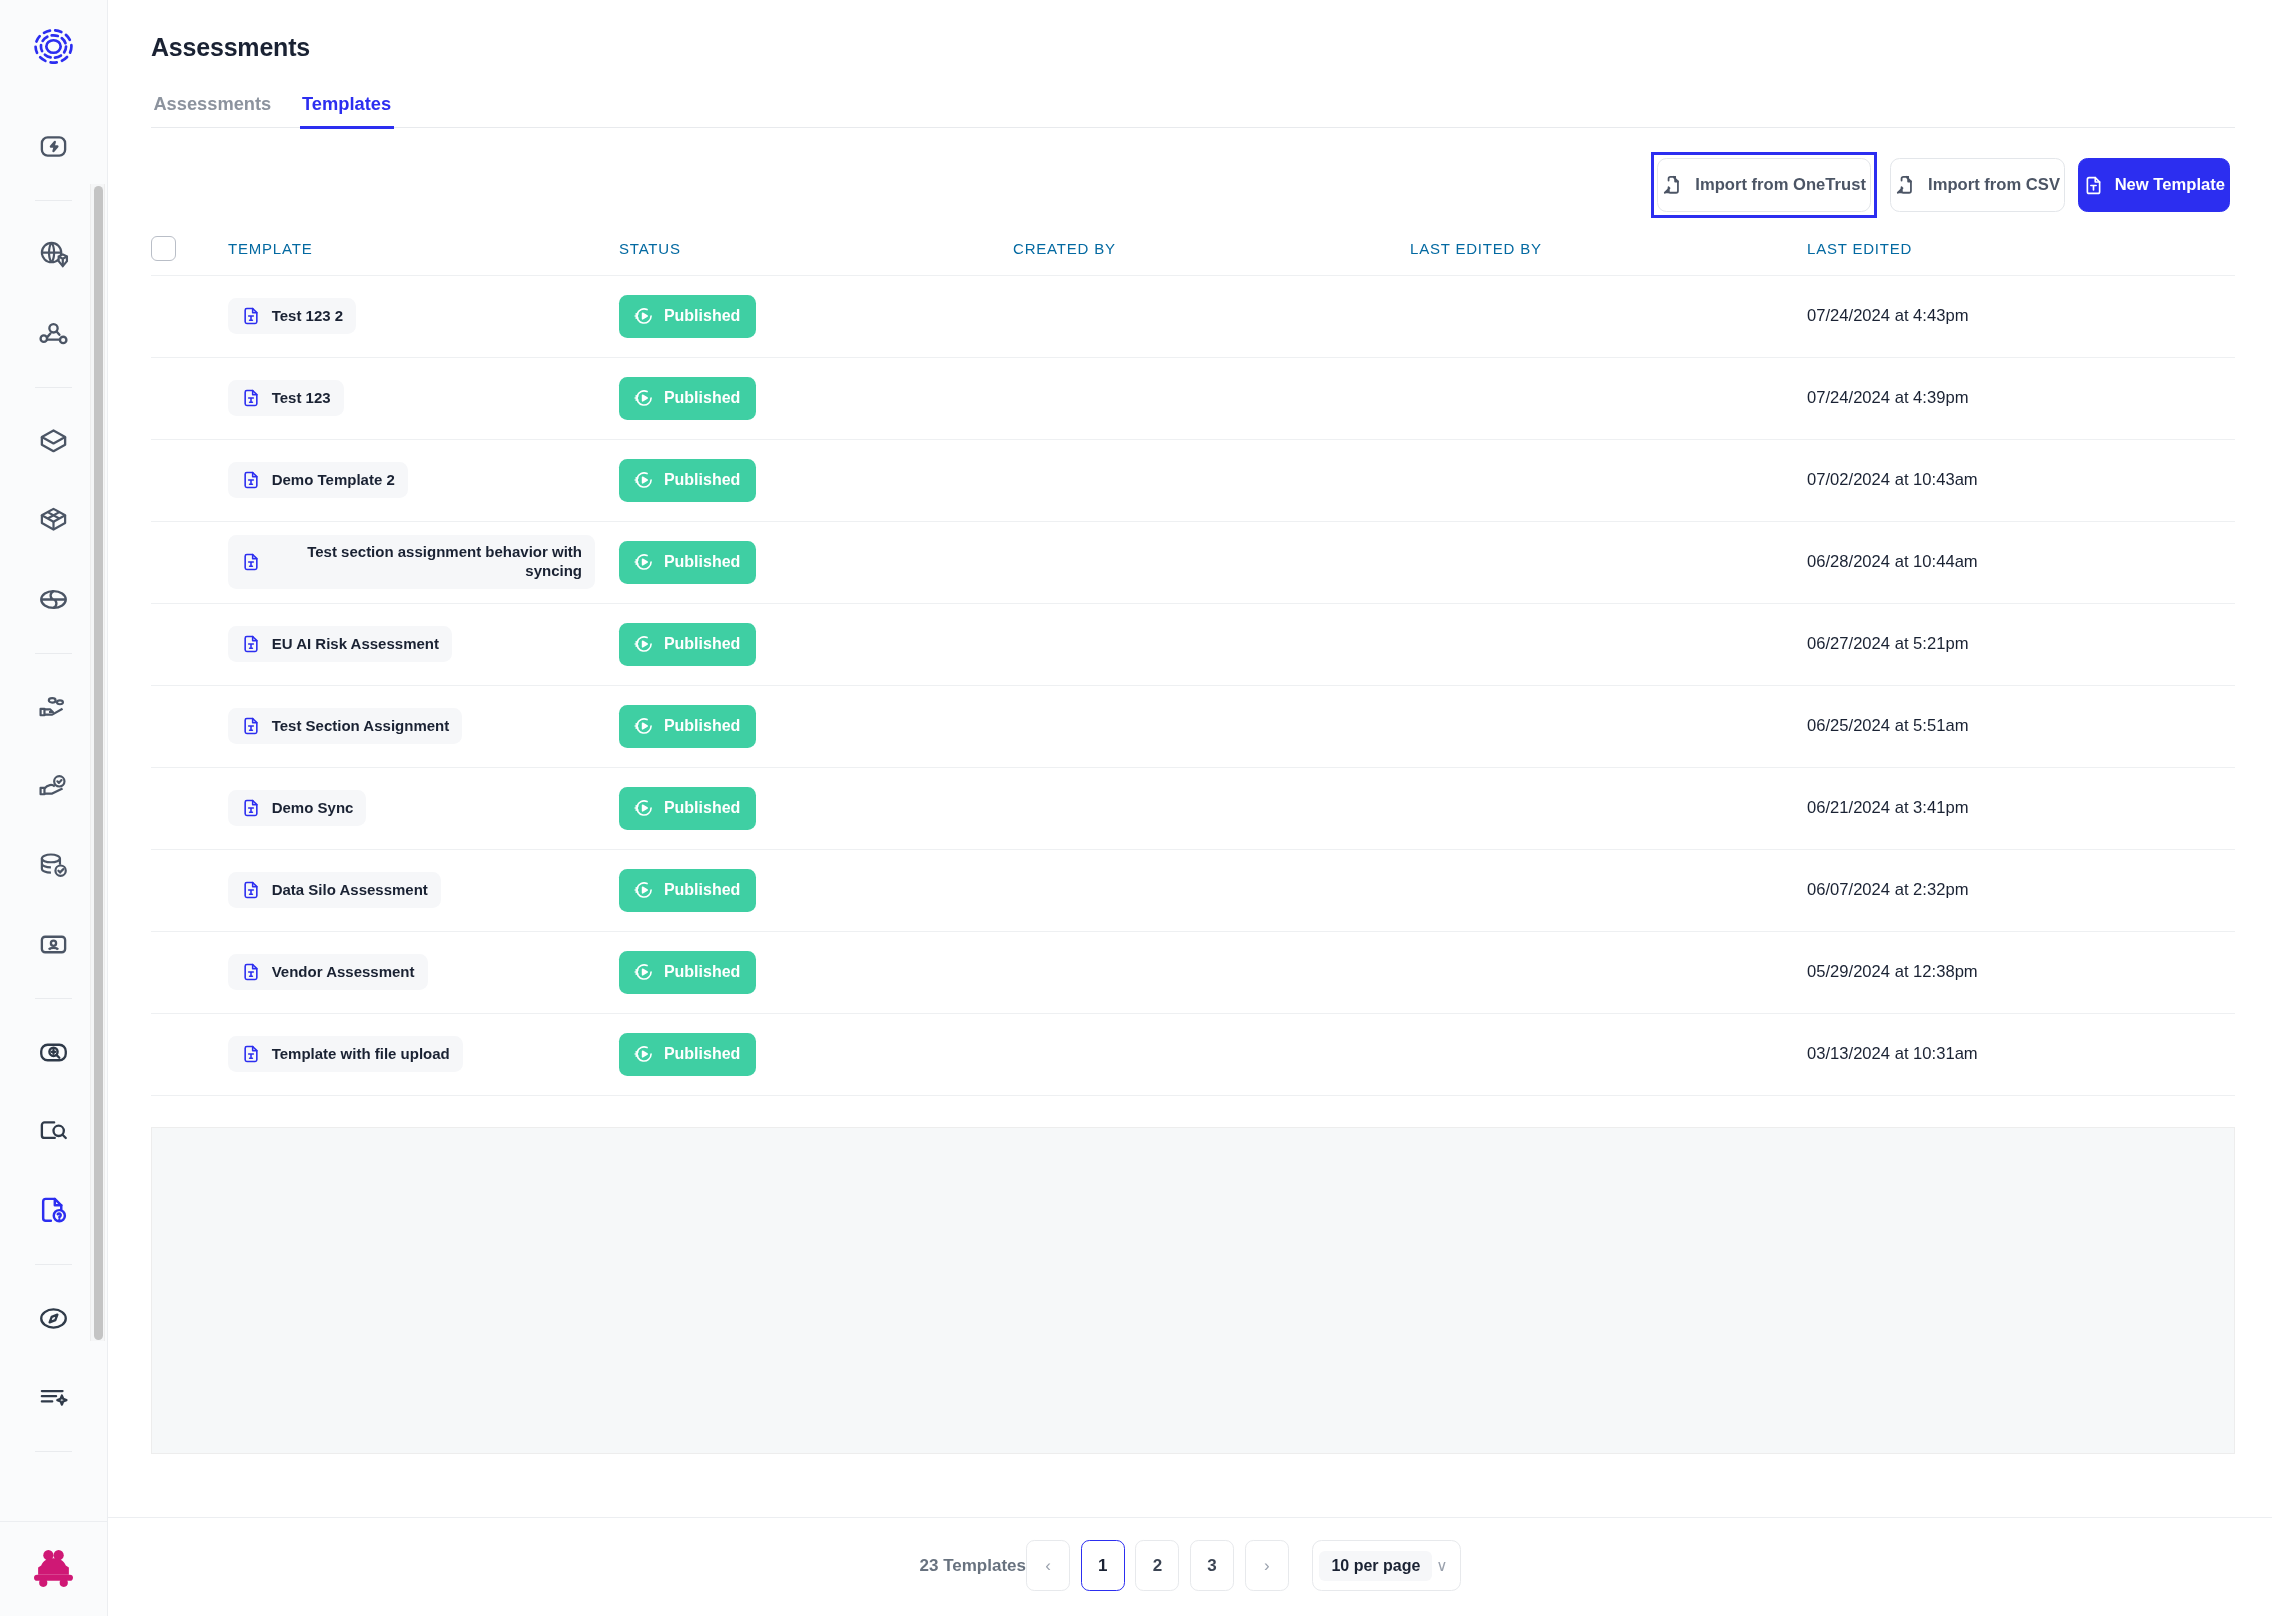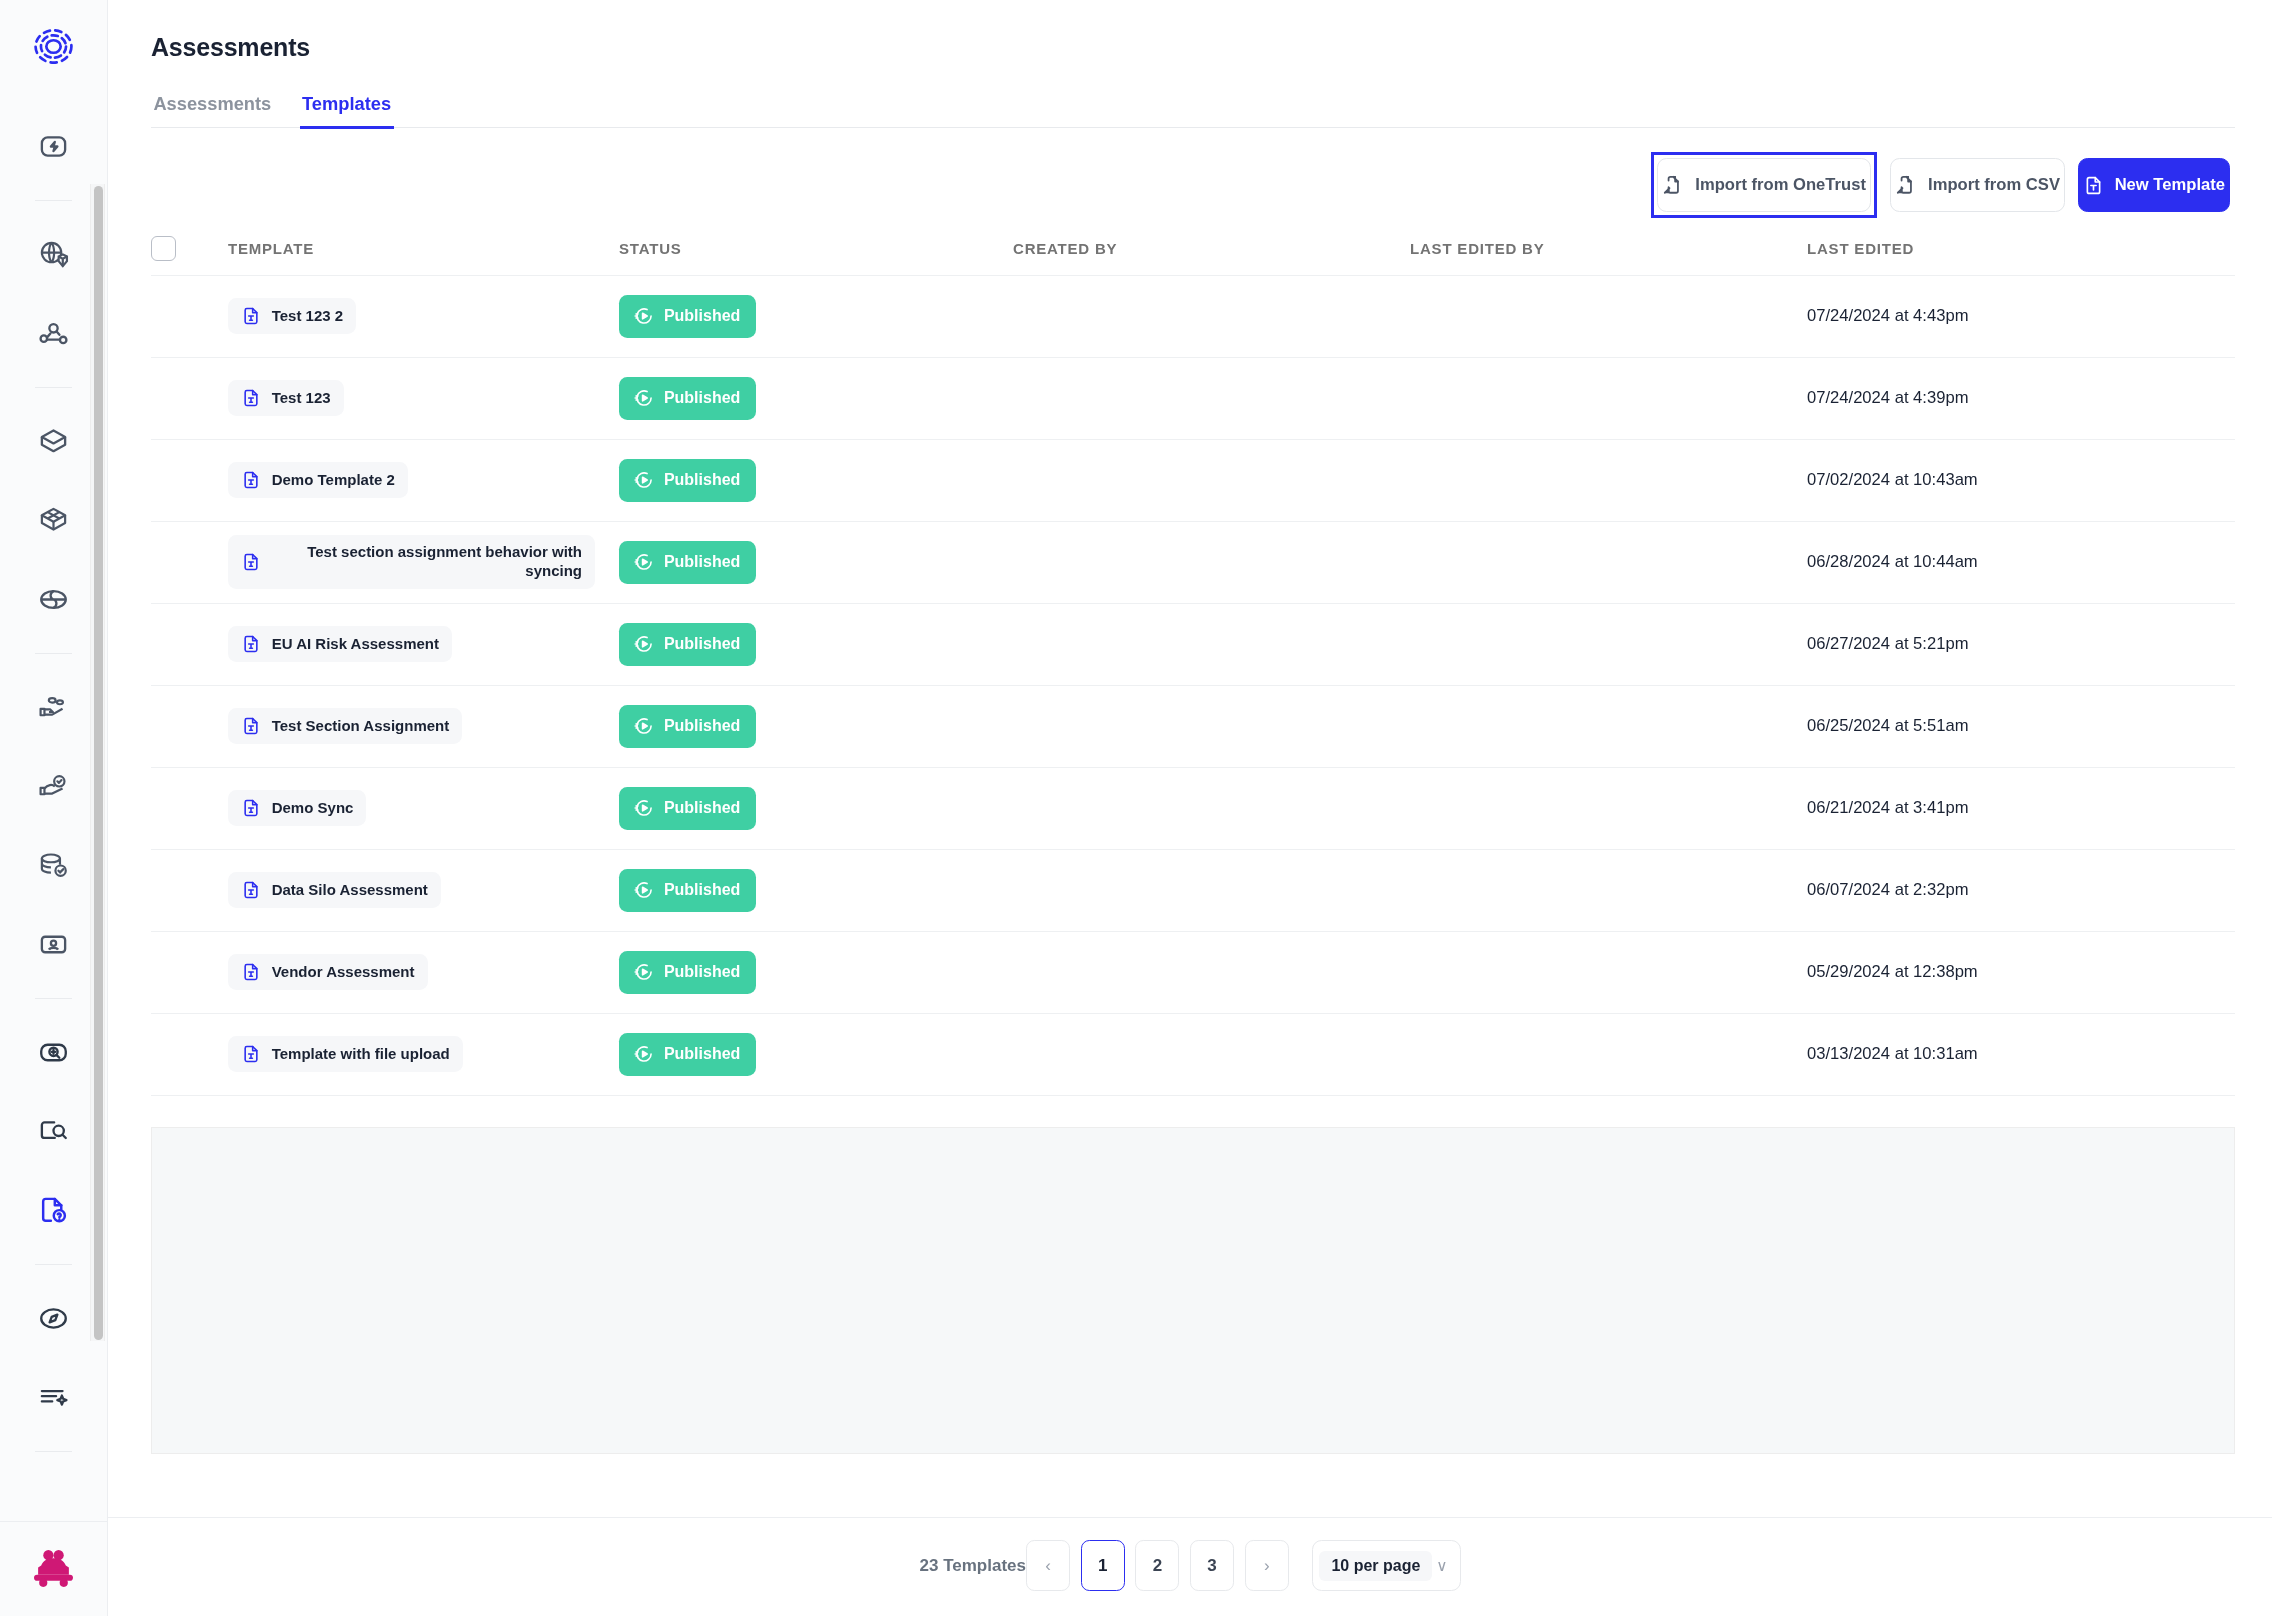--- a/index.html
+++ b/index.html
@@ -127,21 +127,21 @@
   .table-wrap { padding: 0 0 0 0; margin-top: 4.7px; }
   .t-row {
     display: flex; align-items: center;
     width: 2084px; margin-left: 43px;
     border-bottom: 1.2px solid #eef0f2;
   }
   .t-head {
     height: 54px;
     border-bottom: 1.2px solid #eef0f2;
   }
-  .t-head .c { font-size: 15px; font-weight: 700; color: #737373; letter-spacing: 0.8px; }
+  .t-head .c { font-size: 15px; font-weight: 400; color: #0369a1; letter-spacing: 0.8px; }
   .c-check { width: 77px; flex: 0 0 77px; display: flex; align-items: center; }
   .c-tmpl  { width: 391px; flex: 0 0 391px; }
   .c-stat  { width: 394px; flex: 0 0 394px; }
   .c-cby   { width: 397px; flex: 0 0 397px; }
   .c-leby  { width: 397px; flex: 0 0 397px; }
   .c-led   { flex: 1 1 auto; }
 
   .chk {
     width: 25px; height: 25px;
     border: 1.8px solid #b9bec7;

